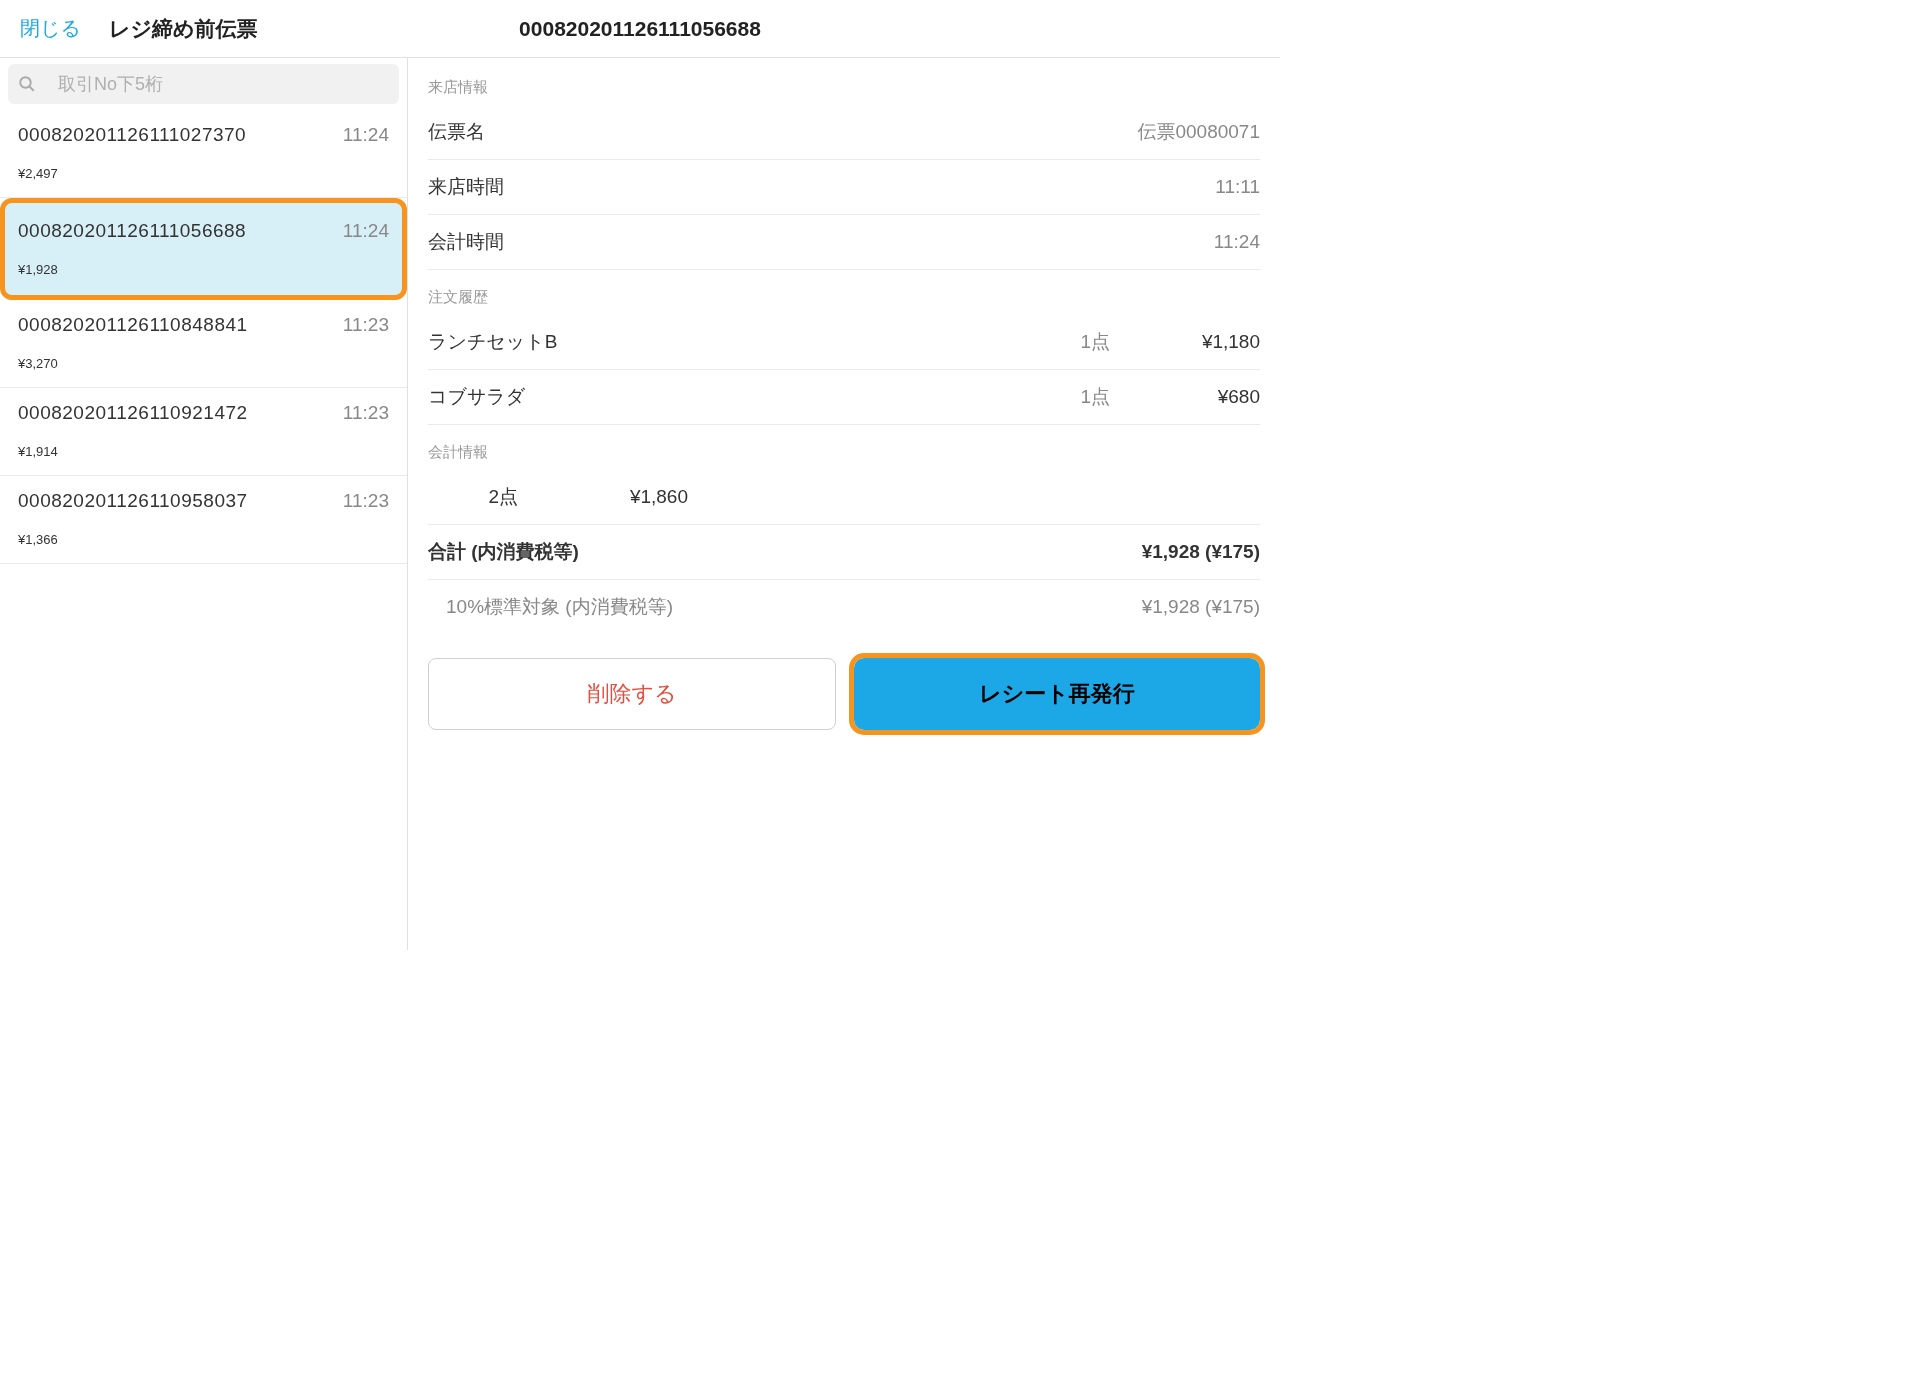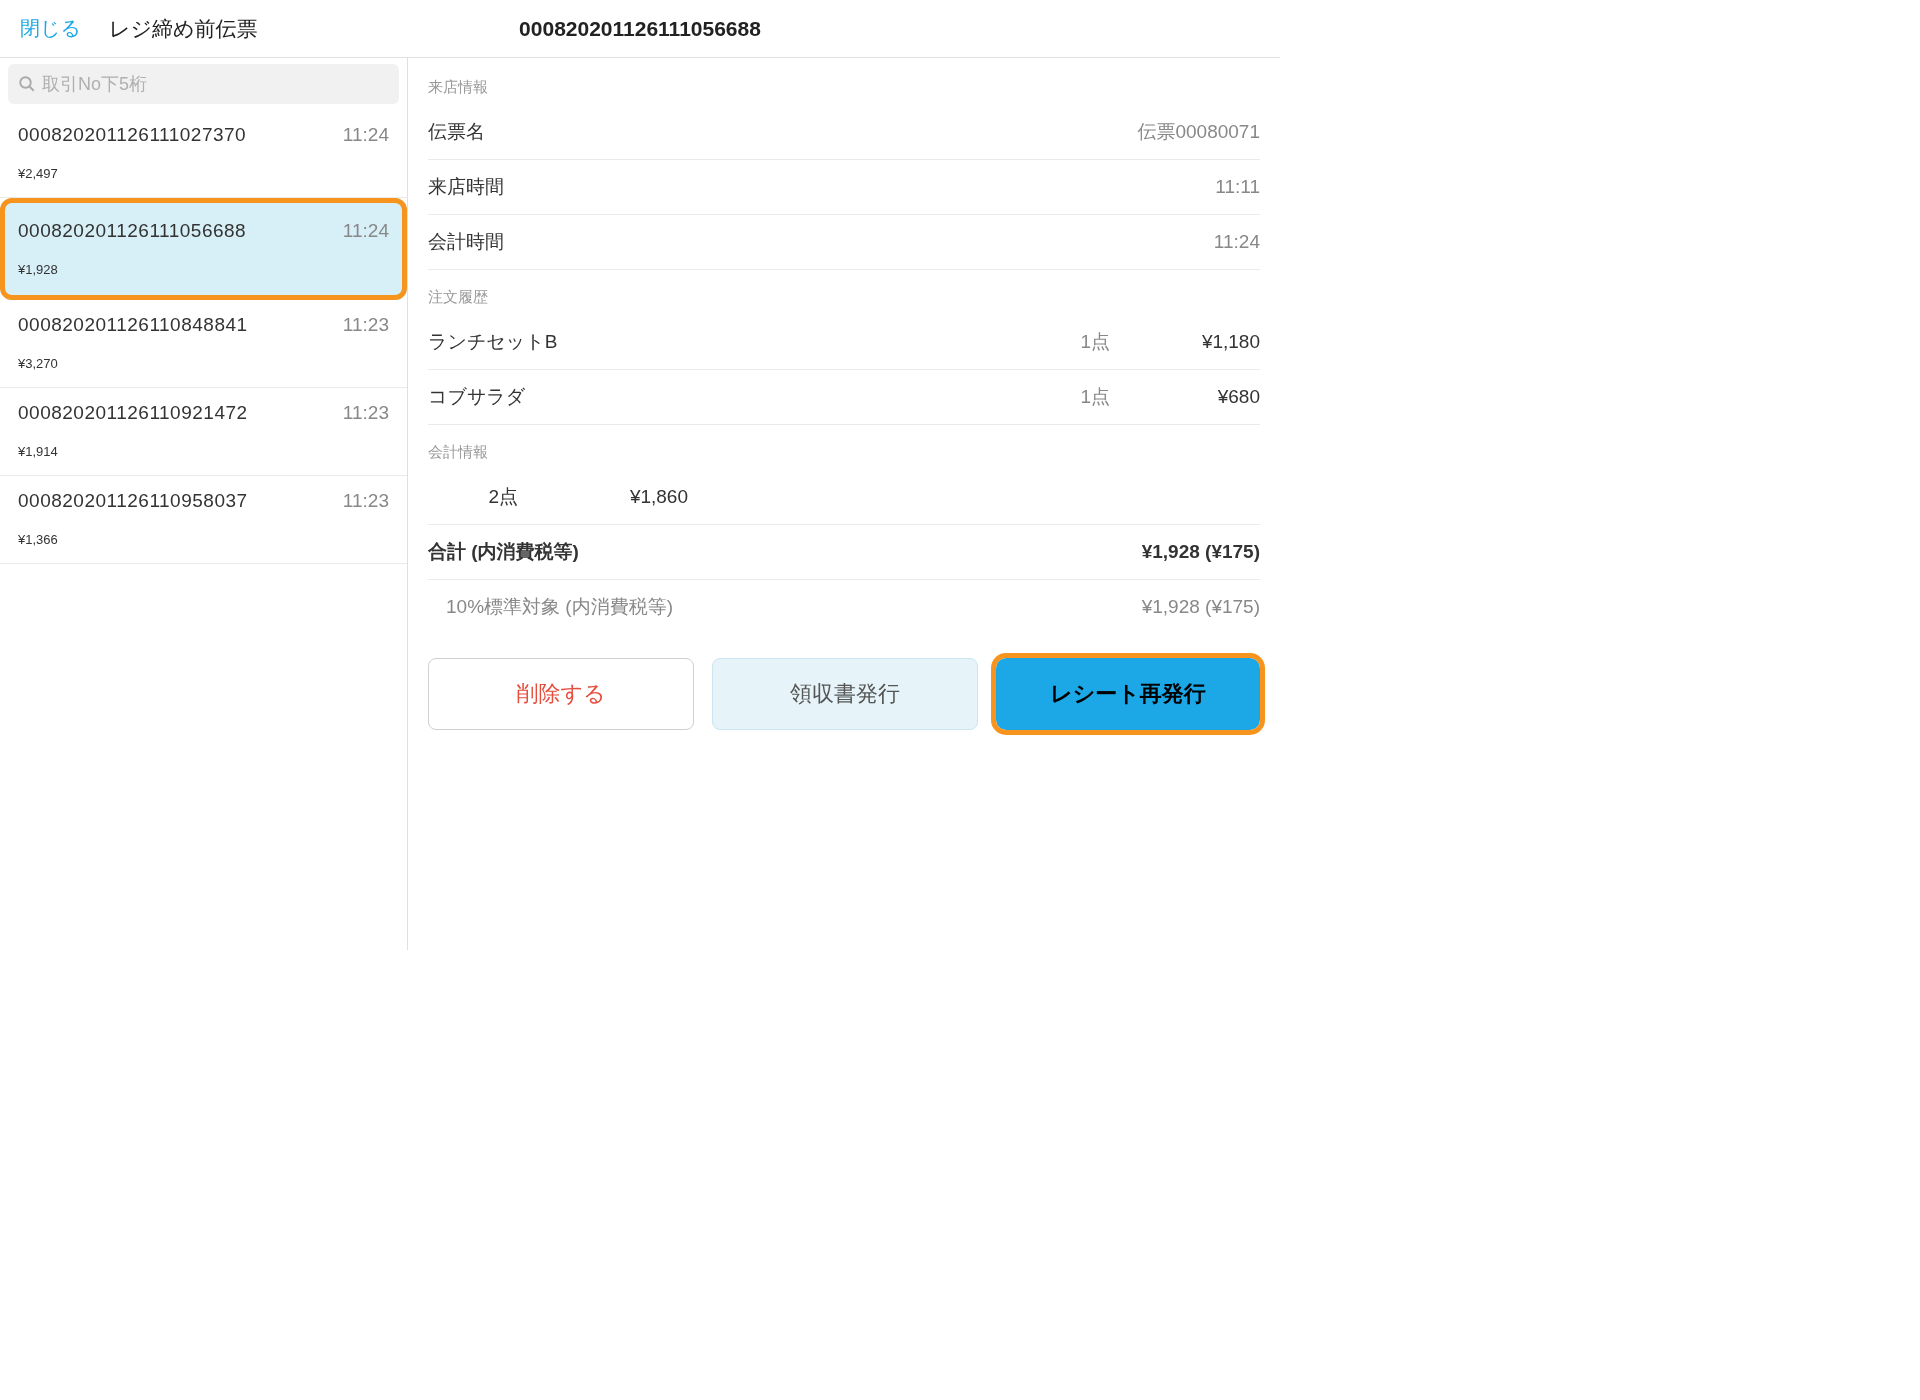--- a/index.html
+++ b/index.html
@@ -14,39 +14,39 @@
     .app { display: flex; flex-direction: column; height: 100%; }
     .header {
       display: flex;
       align-items: center;
       height: 58px;
       border-bottom: 1px solid #e0e0e0;
       position: relative;
     }
     .header-left { display: flex; align-items: center; padding-left: 20px; }
     .close-link { color: #1ca8e6; font-size: 20px; margin-right: 28px; cursor: pointer; }
-    .header-title-left { font-weight: 400; font-size: 21px; color: #222; }
+    .header-title-left { font-weight: 700; font-size: 21px; color: #222; }
     .header-title-center {
       position: absolute; left: 0; right: 0; text-align: center;
       font-weight: 700; font-size: 21px; color: #222; pointer-events: none;
     }
     .main { display: flex; flex: 1; overflow: hidden; }
     .sidebar {
       width: 408px; border-right: 1px solid #e0e0e0;
       display: flex; flex-direction: column;
     }
     .search-wrap { padding: 6px 8px; }
     .search-box {
       background: #f1f1f1; border-radius: 6px; height: 40px;
       display: flex; align-items: center; padding: 0 10px;
     }
     .search-icon { color: #aaa; margin-right: 6px; display: inline-flex; }
     .search-input {
       border: none; background: transparent; outline: none;
-      font-size: 18px; color: #333; flex: 1;
+      font-size: 18px; color: #333; flex: 1; margin-left: 16px;
     }
     .search-input::placeholder { color: #b0b0b0; }
     .tx-list { flex: 1; overflow-y: auto; }
     .tx-item {
       padding: 14px 18px 16px 18px;
       border-bottom: 1px solid #eaeaea;
       cursor: pointer;
     }
     .tx-item.selected {
       background: #d7eff6;
@@ -211,18 +211,17 @@
         <span class="summary-label">合計 (内消費税等)</span>
         <span class="summary-value">¥1,928 (¥175)</span>
       </div>
       <div class="summary-row indent">
         <span class="summary-label">10%標準対象 (内消費税等)</span>
         <span class="summary-value">¥1,928 (¥175)</span>
       </div>
 
       <div class="actions">
         <div class="btn btn-delete">削除する</div>
-        <div class="btn btn-receipt">領収書発行</div>
         <div class="btn btn-reprint btn-highlight">レシート再発行</div>
       </div>
     </div>
   </div>
 </div>
 
 </body></html>

